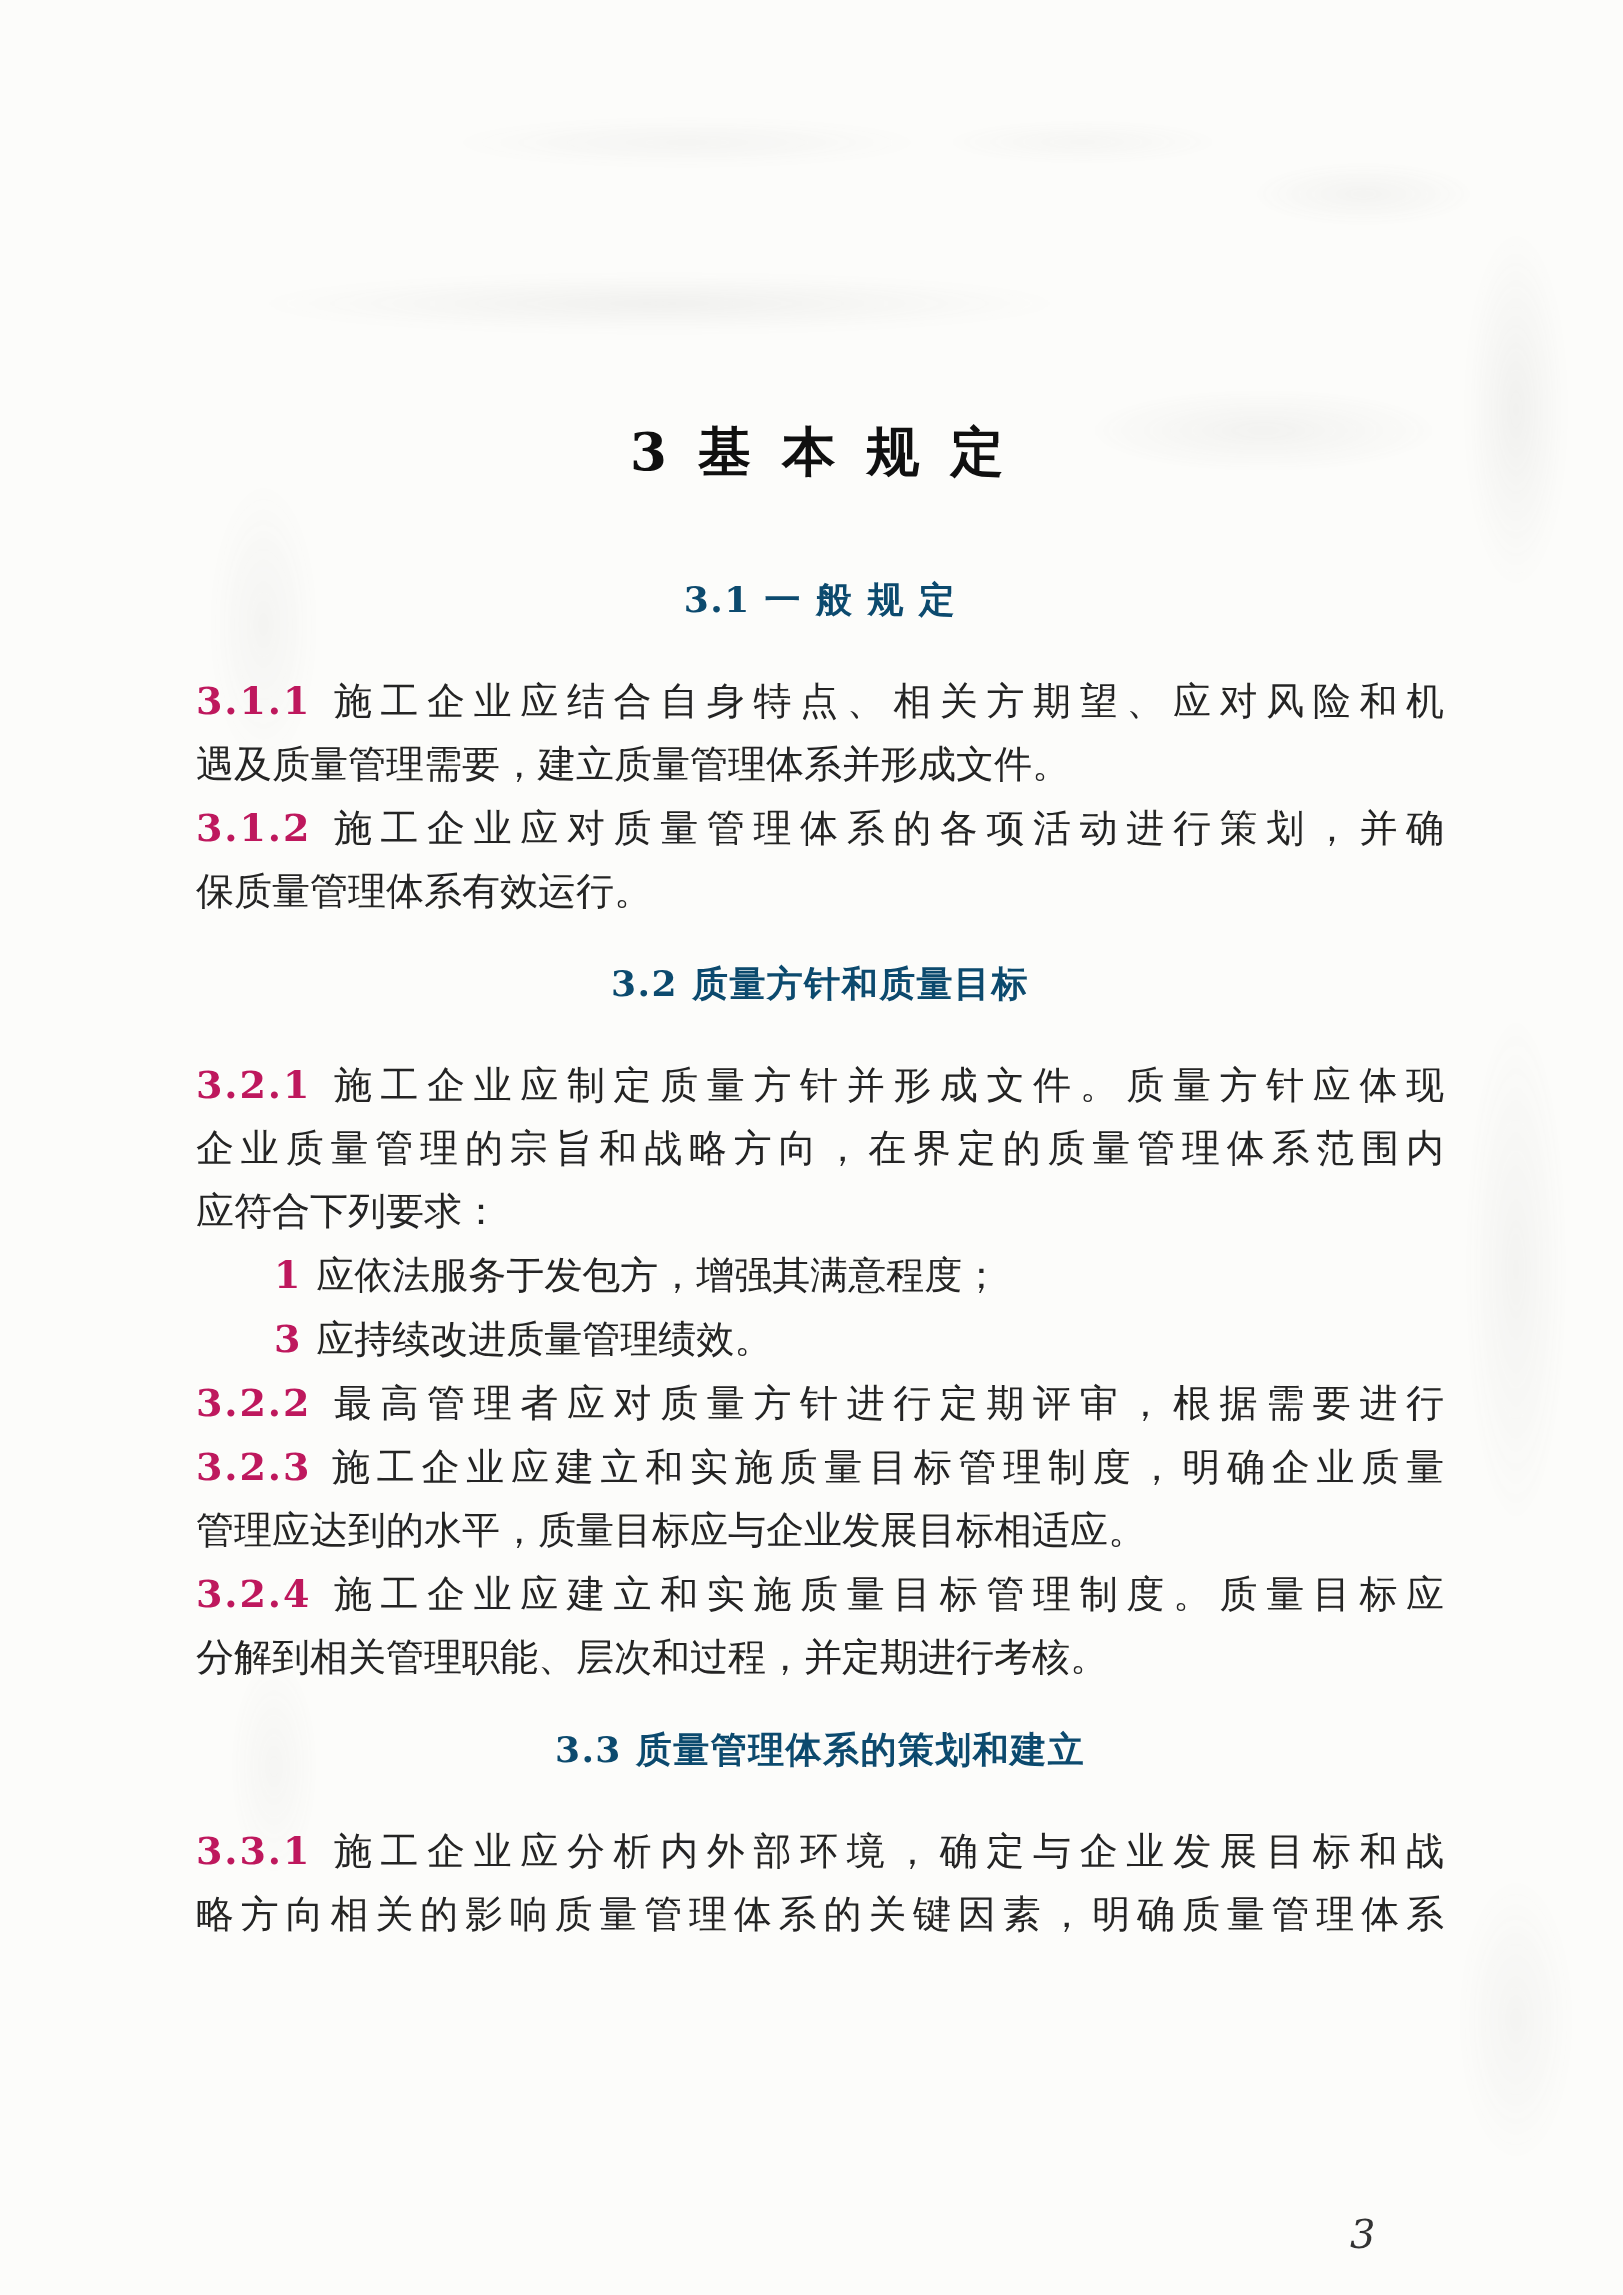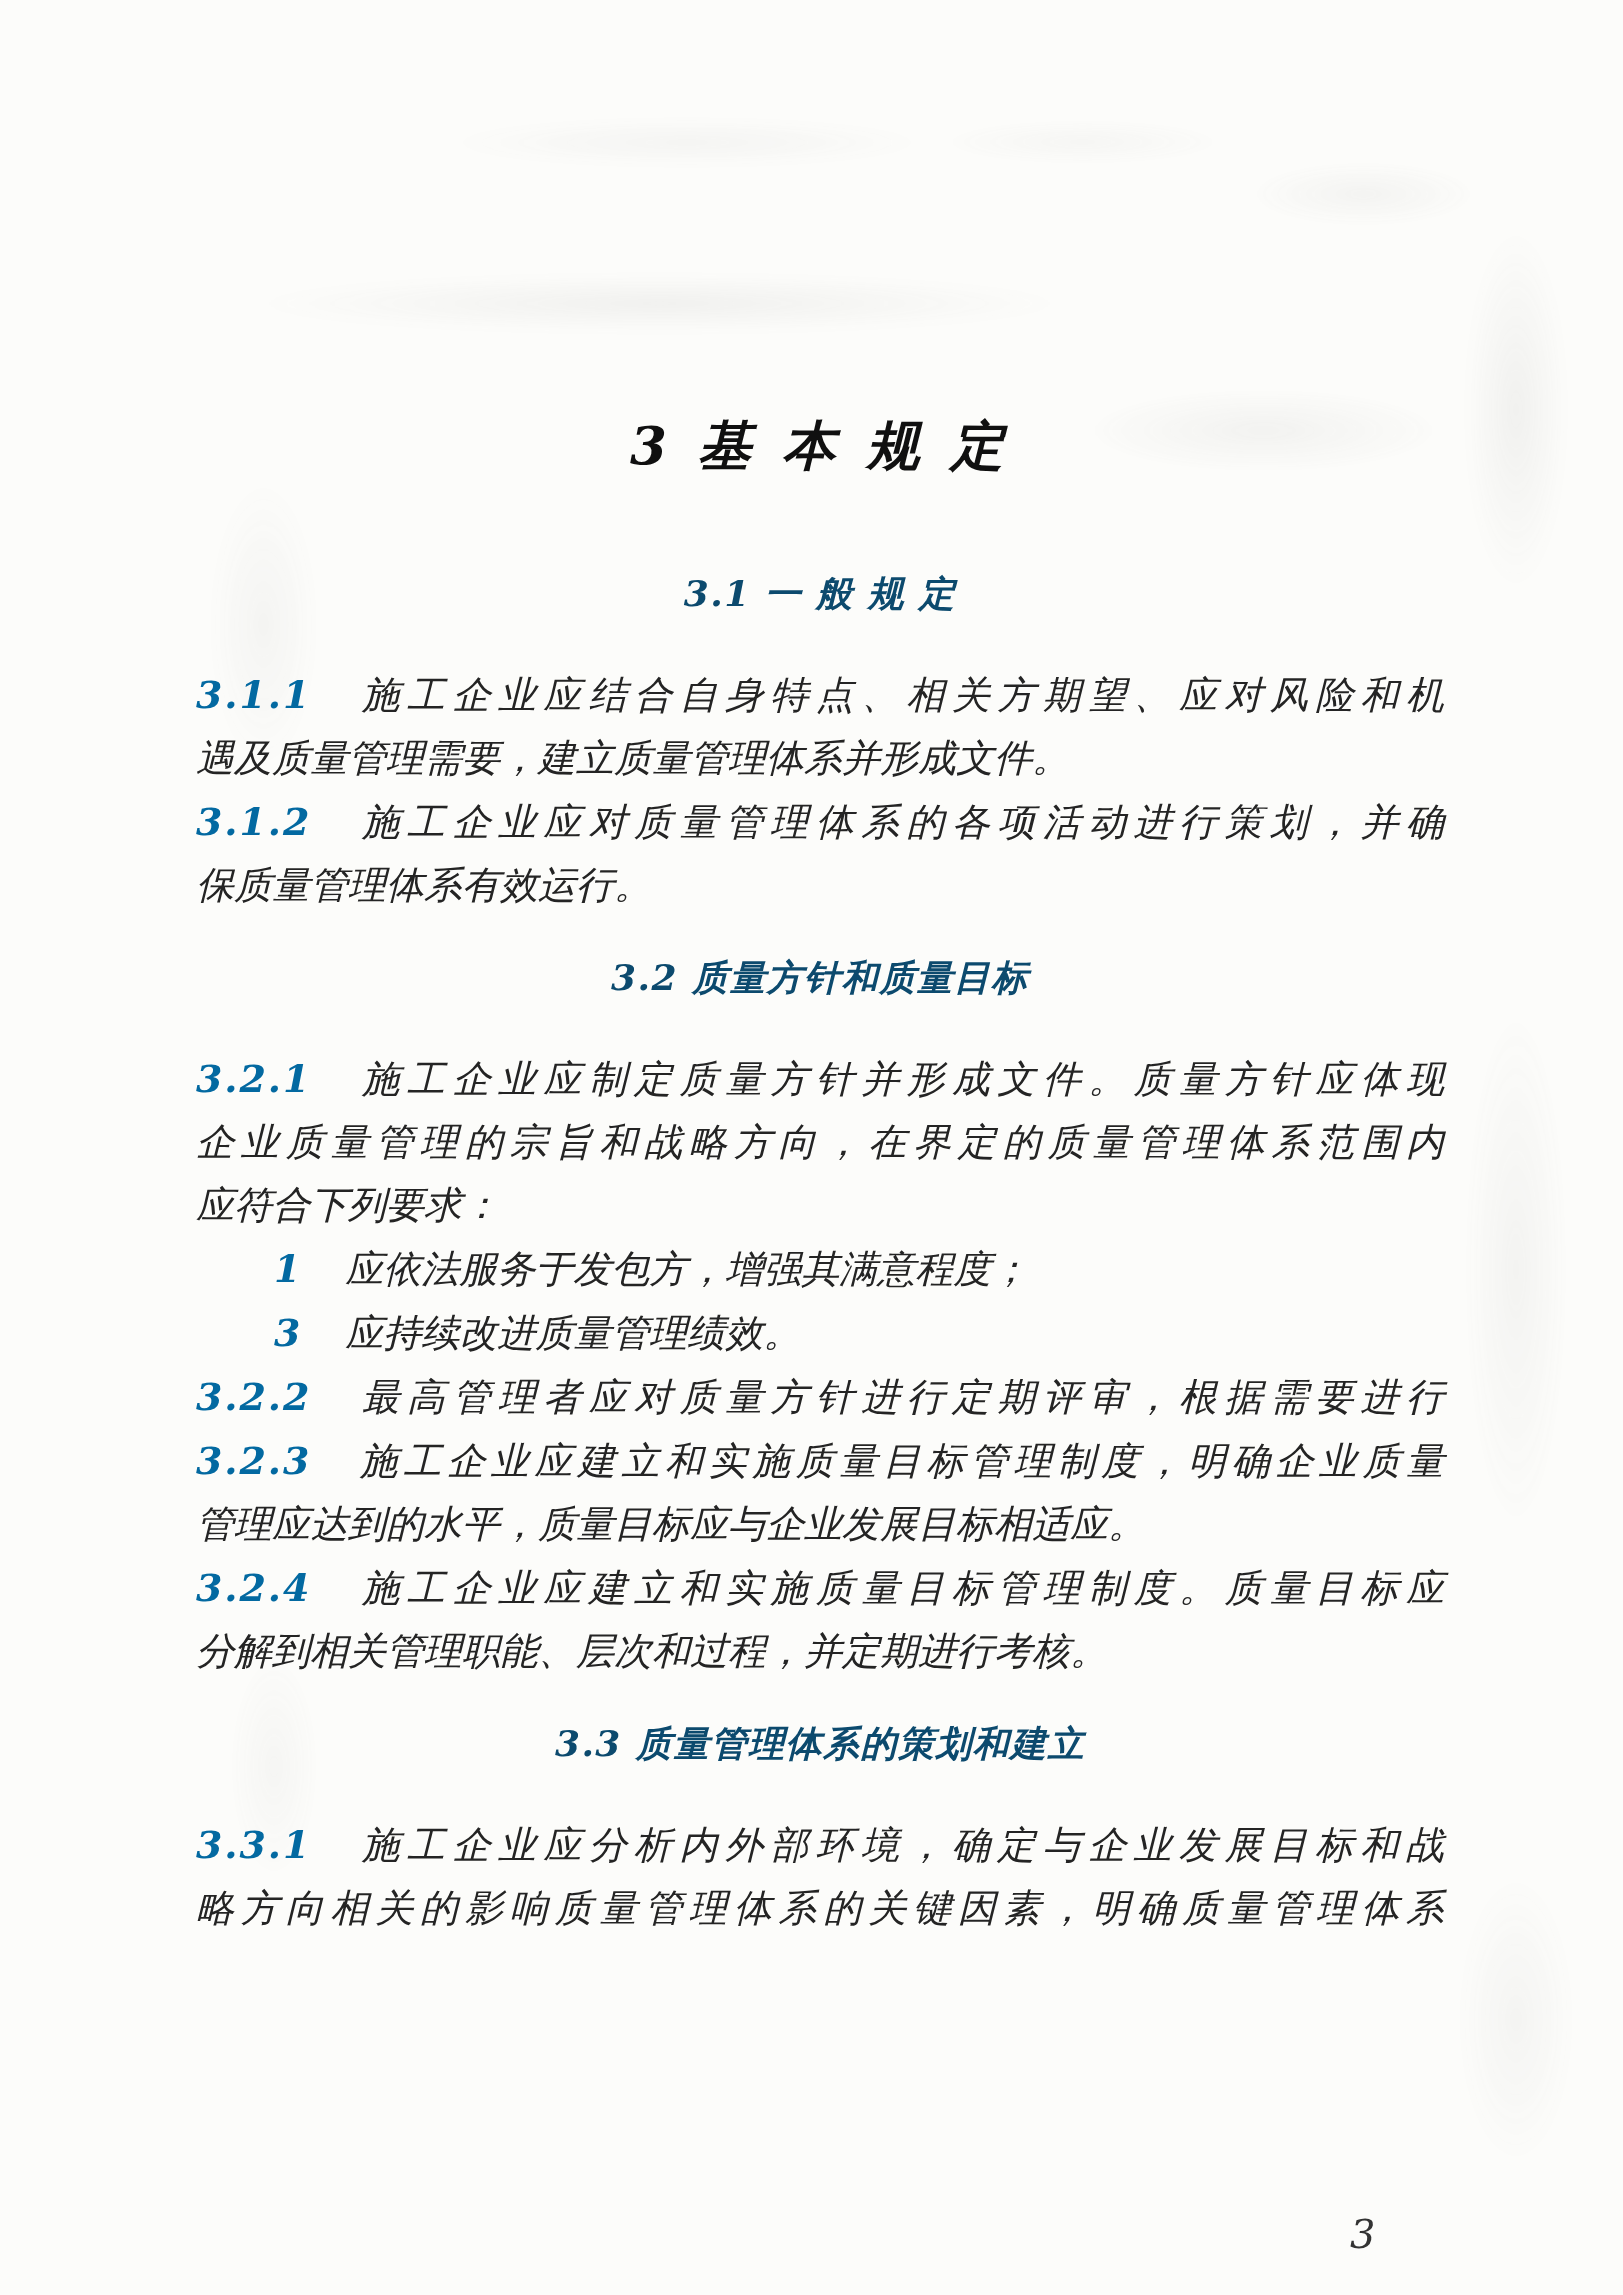--- a/index.html
+++ b/index.html
@@ -8,23 +8,22 @@
     width: 1623px;
     height: 2295px;
     background: #fcfcfa;
     overflow: hidden;
     font-family: "DejaVu Serif", "Liberation Serif", serif;
     color: #242424;
   }
   .content {
     position: absolute;
     left: 196px;
-    top: 0;
+    top: 6px;
     width: 1248px;
-    font-style: italic;
   }
   .chapter-title {
     margin-top: 414px;
     font-size: 53px;
     line-height: 1.2;
     font-weight: 700;
     text-align: center;
     letter-spacing: 0.12em;
     color: #101010;
   }
@@ -46,22 +45,22 @@
   .text-blocks .line.fill {
     white-space: normal;
     text-align: justify;
     text-align-last: justify;
     text-justify: inter-character;
   }
   .text-blocks .line.indent { padding-left: 78px; }
   .text-blocks .line .num {
     font-weight: 700;
     letter-spacing: 0.05em;
-    margin-right: 43px;
-    color: #0369a1;
+    margin-right: 14px;
+    color: #be185d;
   }
   .page-number {
     position: absolute;
     left: 1350px;
     top: 2211px;
     font-size: 40px;
     font-style: italic;
     color: #333;
   }
   .art {

